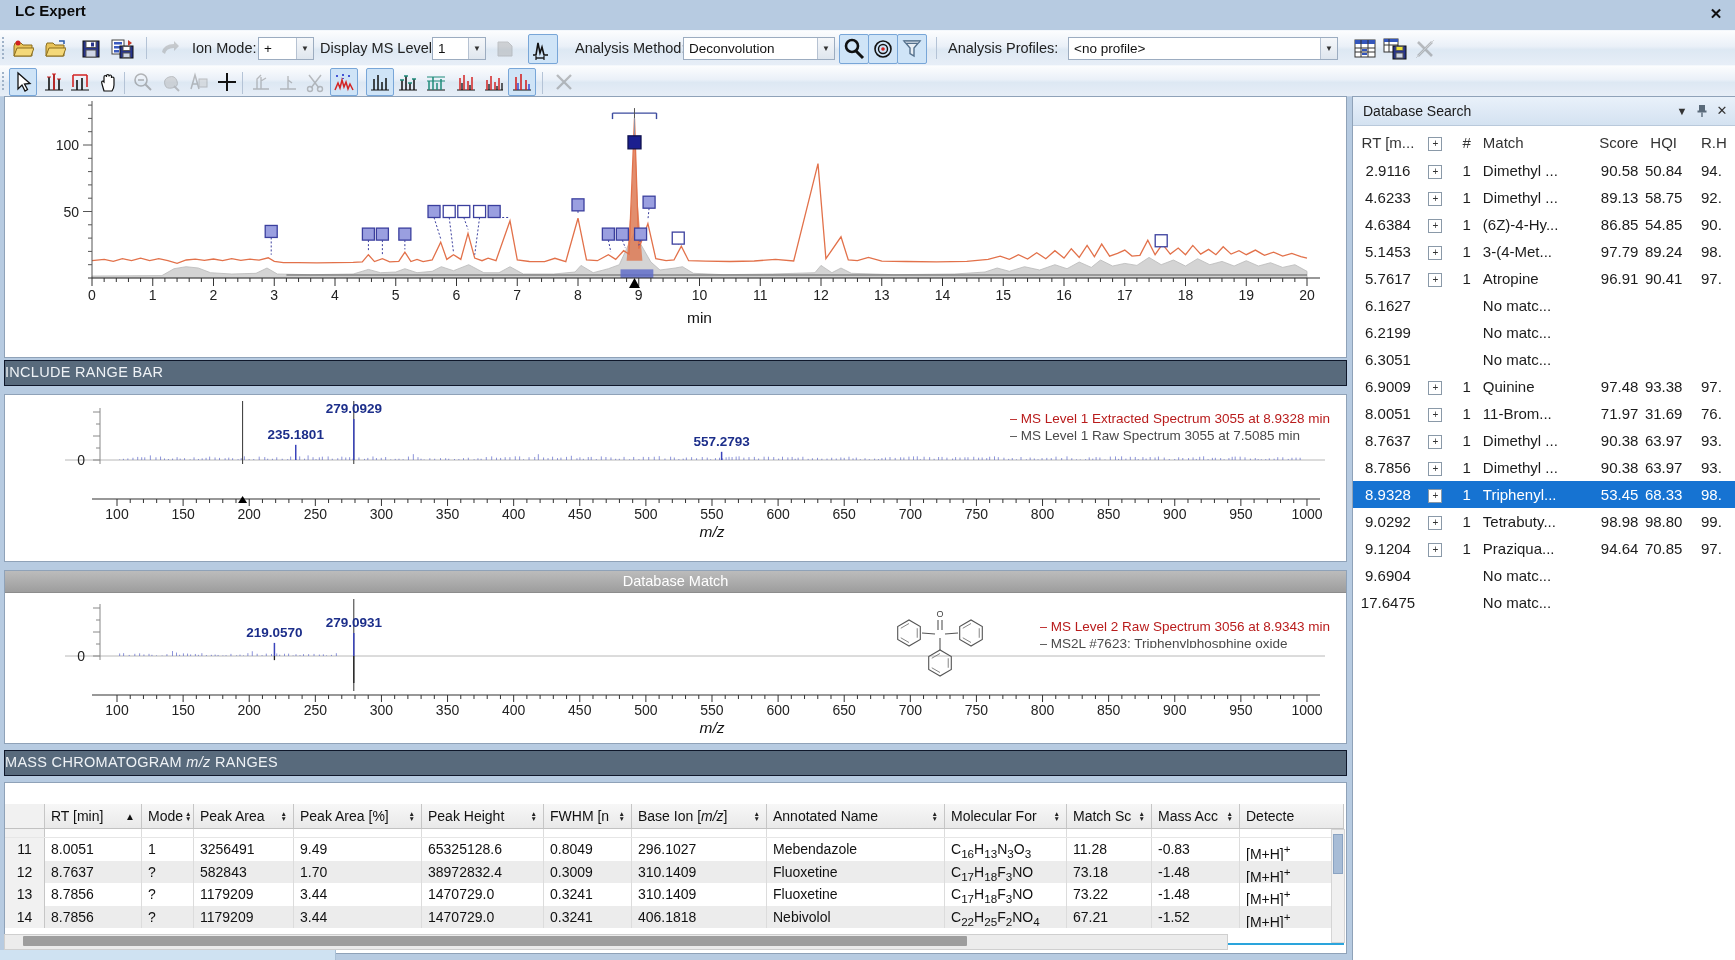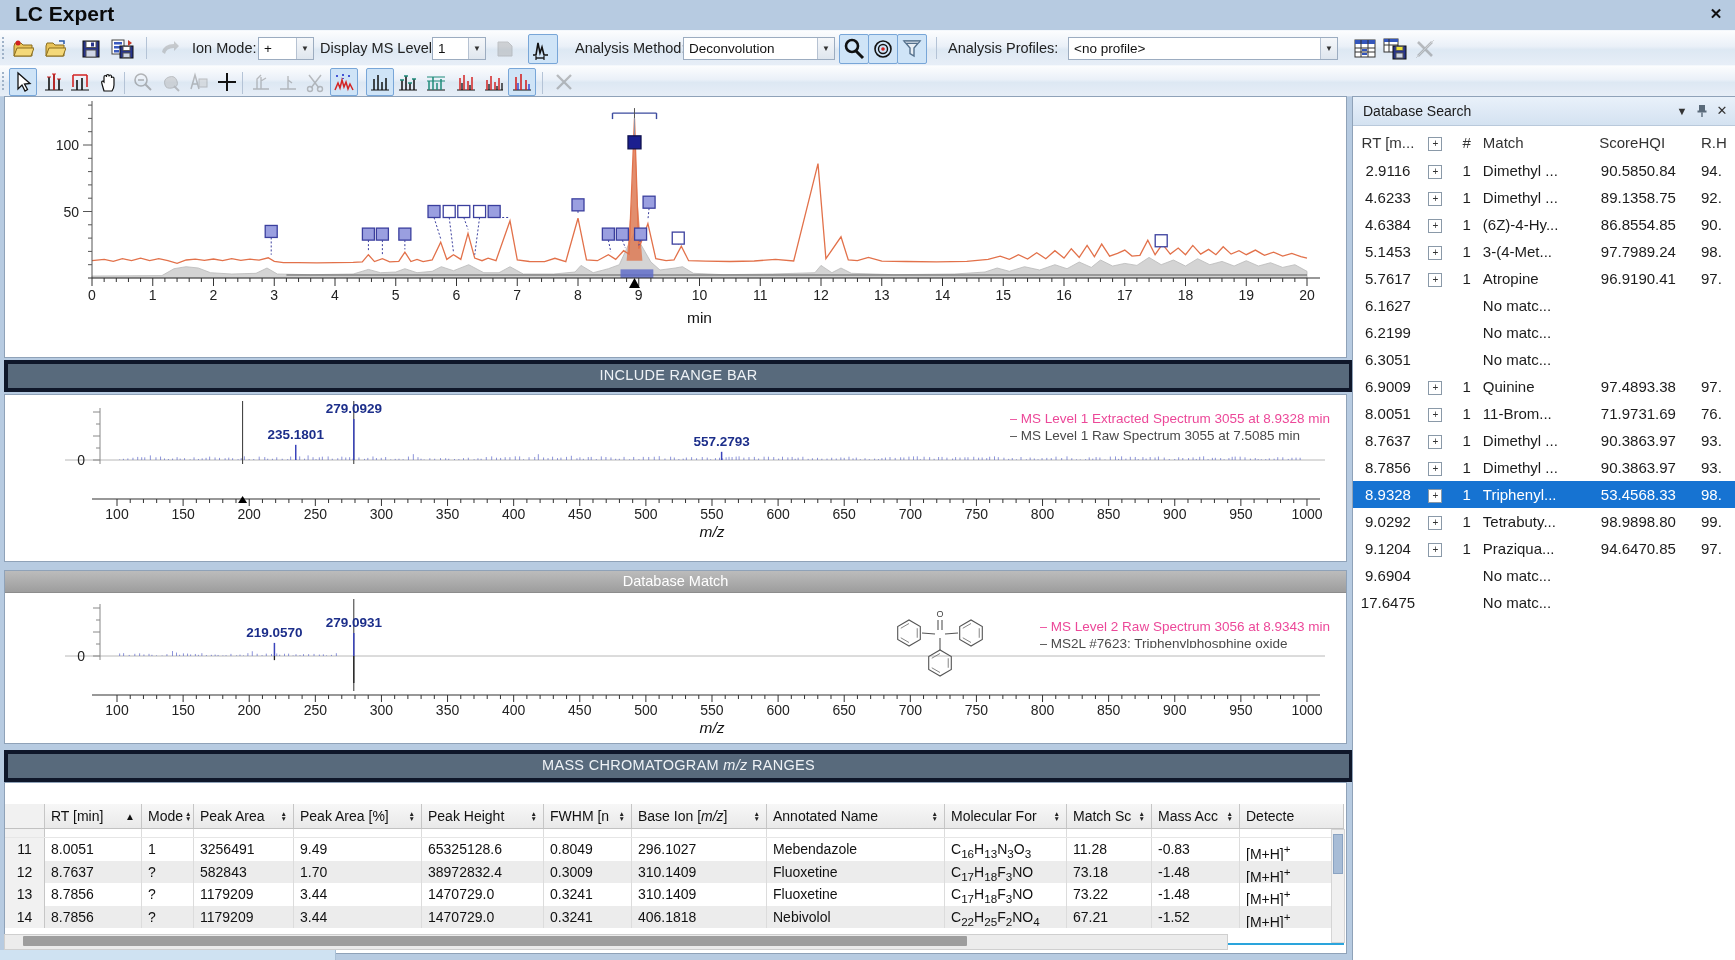--- a/index.html
+++ b/index.html
@@ -1,42 +1,42 @@
 <!DOCTYPE html>
 <html><head>
 <meta charset="utf-8">
 <style>
   html,body{margin:0;padding:0;overflow:hidden}
   body{width:1735px;height:960px;background:#b7cbe1;font-family:"Liberation Sans",sans-serif;position:relative;font-size:14px;color:#111}
   .abs{position:absolute}
   
   #titlebar{position:absolute;left:0;top:0;width:1735px;height:30px}
-  #app-title{position:absolute;left:15px;top:2px;font-size:21px;font-weight:bold;color:#0a0a0a}
+  #app-title{position:absolute;left:15px;top:2px;font-size:15px;font-weight:bold;color:#0a0a0a}
   #close-btn{position:absolute;right:8px;top:5px;width:22px;height:20px;text-align:center;font-size:15px;font-weight:bold;cursor:default}
   
   .toolbar{position:absolute;left:0;width:1735px;background:linear-gradient(#fcfdfe,#eaf0f8 45%,#dde8f3 55%,#e7eef7);border-top:1px solid #f4f8fc;border-bottom:1px solid #c3d2e4}
   #toolbar1{top:30px;height:34px}
   #toolbar2{top:65px;height:30px}
   .grip{position:absolute;left:2px;top:6px;bottom:6px;width:3px;border-left:2px dotted #9fb2c8}
   .tbtn{position:absolute;top:3px;width:28px;height:28px;display:flex;align-items:center;justify-content:center;border:1px solid transparent;border-radius:2px}
   #toolbar2 .tbtn{top:2px;width:26px;height:26px}
   .tbtn.on{background:#cfe4f7;border:1px solid #78a6d8}
   .tbtn.dis{opacity:.45;filter:grayscale(1)}
   .tsep{position:absolute;top:6px;width:1px;height:22px;background:#b4c3d6}
   .tlabel{position:absolute;top:9px;font-size:14.5px;color:#222;white-space:nowrap}
   .combo{position:absolute;top:6px;height:21px;background:#fff;border:1px solid #9cacc0;display:flex;align-items:center}
   .combo .val{flex:1;padding:0 5px;font-size:13.5px;white-space:nowrap;overflow:hidden}
   .combo .arrowbox{width:16px;height:100%;background:linear-gradient(#f5f7fa,#dfe6ee);border-left:1px solid #b6c2d2;display:flex;align-items:center;justify-content:center;font-size:8px;color:#333}
   
   .panel{position:absolute;left:4px;width:1341px;background:#fff;border:1px solid #8fa2b8}
   .panel-header{height:21px;background:linear-gradient(#bcbcbc,#9d9d9d);color:#fff;font-size:14.5px;text-align:center;line-height:21px;border-bottom:1px solid #8c8c8c}
-  .darkbar{position:absolute;left:4px;width:1341px;height:24px;background:#586a7c;border:4px solid #0f172a;color:#eef2f6;text-align:center;font-size:14.5px;line-height:22px;letter-spacing:.3px}
+  .darkbar{position:absolute;left:4px;width:1341px;height:24px;background:#586a7c;border:1px solid #0f172a;color:#eef2f6;font-size:14.5px;line-height:22px;letter-spacing:.3px}
   .plotwrap{position:relative}
   .legend{position:absolute;text-align:left;font-size:13.5px;line-height:16.5px;overflow:hidden;background:transparent}
-  .legend .l0{color:#ec4899}
+  .legend .l0{color:#b91c1c}
   .legend .l1{color:#4a4a4a}
   
   #peaks-table{position:absolute;left:0;top:45px;width:1339px}
   .prow{display:grid;grid-template-columns:40px 97px 52px 100px 128px 122px 88px 135px 178px 122px 85px 88px 1fr;height:22.5px;line-height:22.5px}
   .prow.hdr{height:24px;line-height:23px;background:linear-gradient(#f7f7f7,#e9e9e9);border-bottom:1px solid #c2c2c2}
   .prow.hdr .pc{font-size:14px;color:#111;display:flex;align-items:center;justify-content:space-between;border-right:1px solid #c6c6c6;overflow:hidden;white-space:nowrap}
   .pc{padding:0 6px;border-right:1px solid #dcdcdc;overflow:hidden;white-space:nowrap;font-size:14px}
   .prow .pc:first-child{background:#f1f1f1;border-right:1px solid #c6c6c6;text-align:center;padding:0}
   .prow.alt{background:#ececec}
   .prow.partial{height:8px;line-height:8px;background:#fff;border-bottom:1px solid #e6e6e6}
@@ -54,21 +54,21 @@
   #db-title{position:absolute;left:10px;top:6px;font-size:14px;color:#1a1a1a}
   .db-ticon{position:absolute;top:7px;width:16px;height:14px;text-align:center;font-size:11px;color:#333;line-height:14px}
   .dbrow{display:flex;height:27px;line-height:27px;font-size:15px;color:#1c1c1c}
   .dbrow.hdr{color:#333;height:28px;line-height:28px}
   .dbc{overflow:hidden;white-space:nowrap}
   .dbc.rt{width:76px;text-align:center}
   .dbc.exp{width:27px;text-align:center}
   .dbc.num{width:25px;text-align:right;padding-right:4px}
   .dbc.match{width:112px;padding-left:8px}
   .dbc.score{width:57px;text-align:right}
-  .dbc.hqi{width:55px;text-align:left}
+  .dbc.hqi{width:55px;text-align:center}
   .dbc.rh{width:38px;padding-left:12px}
   .dbrow.sel{background:#1673d2;color:#fff}
   .expbox{display:inline-block;width:12px;height:12px;border:1px solid #8a99a8;background:#fff;color:#333;font-size:10px;line-height:11px;text-align:center;vertical-align:middle}
   #bottom-partial-scroll{position:absolute;left:0;top:950px;width:335px;height:10px;background:#cfe2f2;border-right:1px solid #a9c0d6}
   svg text{font-family:"Liberation Sans",sans-serif}
 </style>
 </head>
 <body>
 
 <div id="titlebar">

